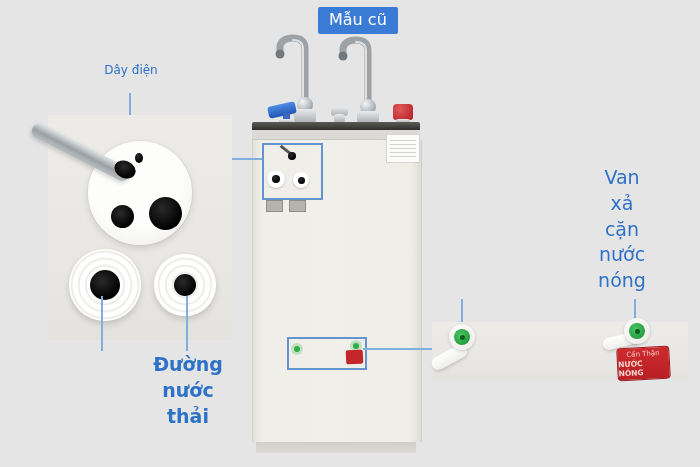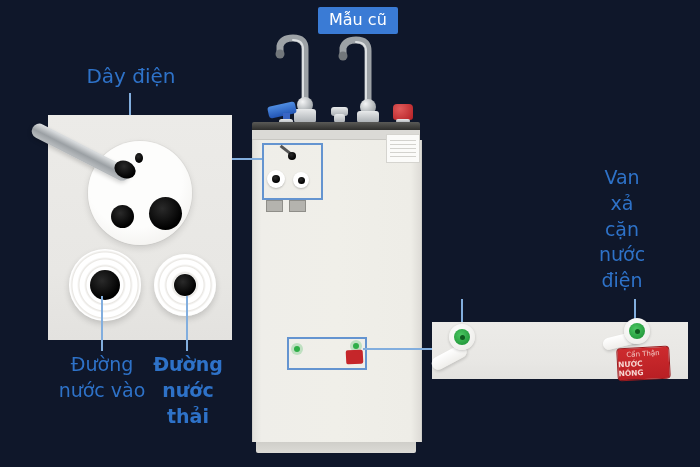--- a/index.html
+++ b/index.html
@@ -1,23 +1,23 @@
 <!DOCTYPE html>
 <html><head>
 <meta charset="utf-8">
 <style>
   html,body{margin:0;padding:0;background:#fff;}
   #stage{
-    position:relative;width:700px;height:467px;background:#0f172a;overflow:hidden;
+    position:relative;width:700px;height:467px;background:#e5e5e5;overflow:hidden;
     font-family:"DejaVu Sans","Liberation Sans",sans-serif;
   }
   .abs{position:absolute;}
   
   .blue-label{color:#2e72c8;text-align:center;line-height:1.32;}
-  .lbl-top{font-size:20px;}
+  .lbl-top{font-size:12px;}
   .lbl-std{font-size:19px;line-height:1.36;}
   .badge{background:#3a7bd5;color:#fff;font-size:16px;padding:3px 11px 5px;border-radius:2px;}
   .cline-v{width:2px;background:#82aede;}
   .cline-h{height:2px;background:#82aede;}
   
   .photo{background:linear-gradient(180deg,#ecebe8 0%,#e8e7e4 70%,#e3e2df 100%);}
   
   .plate{border-radius:50%;background:radial-gradient(circle at 45% 38%,#fdfdfc 55%,#f1f0ed 85%,#eceae7 100%);
          box-shadow:0 3px 7px rgba(0,0,0,.13),0 0 0 1px rgba(0,0,0,.03);}
   .hole{border-radius:50%;background:radial-gradient(circle at 40% 35%,#2a2a2a,#000 70%);}
@@ -76,21 +76,20 @@
 
     <div class="abs fitting" style="left:21px;top:134px;width:72px;height:72px;"></div>
     <div class="abs hole" style="left:42px;top:155px;width:30px;height:30px;"></div>
     <div class="abs fitting" style="left:106px;top:139px;width:62px;height:62px;"></div>
     <div class="abs hole" style="left:126px;top:159px;width:22px;height:22px;"></div>
   </div>
 
   <div class="abs cline-v" style="left:101px;top:296px;height:55px;"></div>
   <div class="abs cline-v" style="left:186px;top:296px;height:55px;"></div>
 
-  <div class="abs blue-label lbl-std" style="left:58px;top:352px;width:88px;">Đường nước vào</div>
   <div class="abs blue-label lbl-std" style="left:144px;top:352px;width:88px;font-weight:bold;">Đường nước thải</div>
 
   <svg class="abs" style="left:258px;top:33px;" width="60" height="90" viewBox="0 0 60 90">
     <path d="M47,90 V16 Q47,5 35,5 Q24,5 22,13 L22,19" fill="none" stroke="#9da2a6" stroke-width="7" stroke-linecap="round"></path>
     <path d="M45,88 V16 Q45,7 35,7" fill="none" stroke="#dde0e2" stroke-width="2" stroke-linecap="round"></path>
     <circle cx="22" cy="21" r="4.5" fill="#72777b"></circle>
   </svg>
   <svg class="abs" style="left:321px;top:35px;" width="60" height="88" viewBox="0 0 60 88">
     <path d="M47,88 V16 Q47,5 35,5 Q24,5 22,13 L22,19" fill="none" stroke="#9da2a6" stroke-width="7" stroke-linecap="round"></path>
     <path d="M45,86 V16 Q45,7 35,7" fill="none" stroke="#dde0e2" stroke-width="2" stroke-linecap="round"></path>
@@ -137,21 +136,21 @@
   <div class="abs cline-h" style="left:232px;top:158px;width:30px;"></div>
 
   <div class="abs hl-box" style="left:287px;top:337px;width:76px;height:29px;"></div>
   <div class="abs green-valve-dot" style="left:291px;top:343px;width:12px;height:12px;"></div>
   <div class="abs green-valve-core" style="left:294px;top:346px;width:6px;height:6px;"></div>
   <div class="abs green-valve-dot" style="left:350px;top:340px;width:12px;height:12px;"></div>
   <div class="abs green-valve-core" style="left:353px;top:343px;width:6px;height:6px;"></div>
   <div class="abs" style="left:346px;top:350px;width:17px;height:14px;background:#c5262a;border-radius:2px;transform:rotate(-3deg);"></div>
   <div class="abs cline-h" style="left:363px;top:348px;width:69px;"></div>
 
-  <div class="abs blue-label lbl-std" style="left:592px;top:165px;width:60px;">Van xả cặn nước điện</div>
+  <div class="abs blue-label lbl-std" style="left:592px;top:165px;width:60px;">Van xả cặn nước nóng</div>
   <div class="abs cline-v" style="left:461px;top:299px;height:36px;"></div>
   <div class="abs cline-v" style="left:634px;top:299px;height:32px;"></div>
 
   <div class="abs photo" style="left:432px;top:322px;width:256px;height:57px;">
 
     <div class="abs valve-handle" style="left:-4px;top:20px;width:38px;height:13px;transform:rotate(-28deg);transform-origin:100% 50%;"></div>
     <div class="abs valve-cap" style="left:17px;top:2px;width:26px;height:26px;"></div>
     <div class="abs valve-green" style="left:22px;top:7px;width:16px;height:16px;"></div>
     <div class="abs valve-pin" style="left:27.5px;top:12.5px;width:5px;height:5px;"></div>
 

